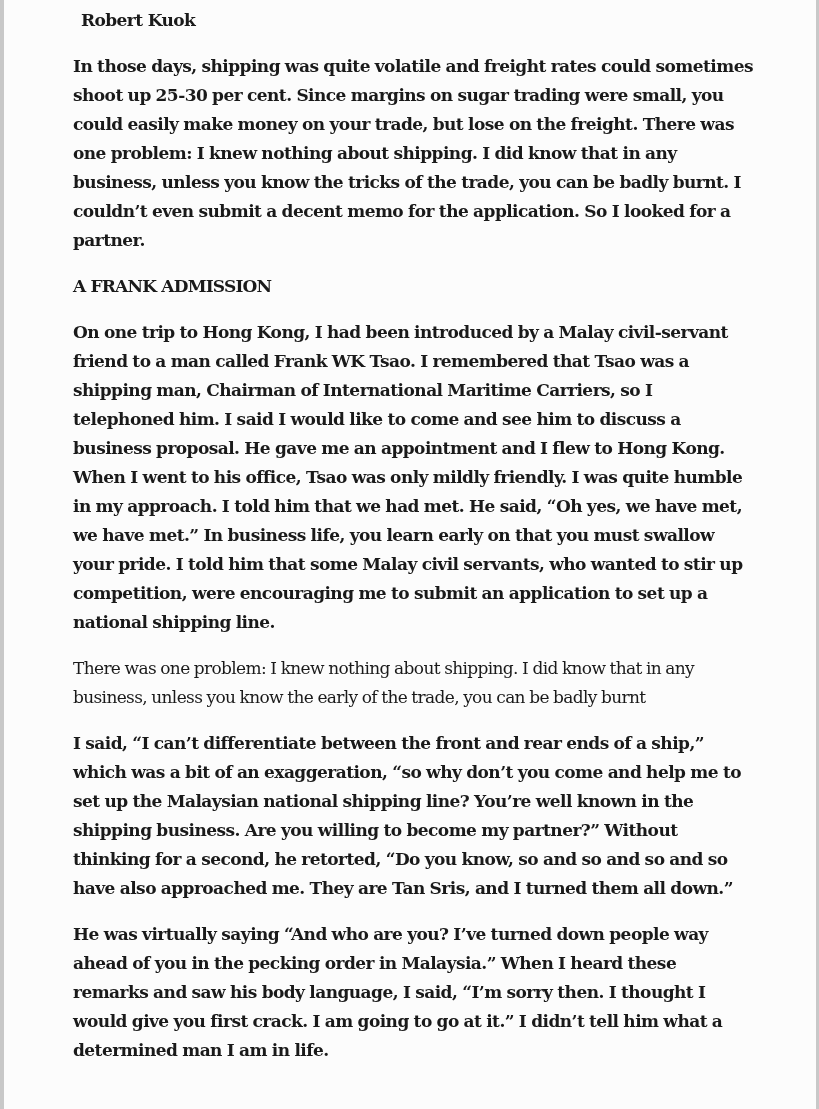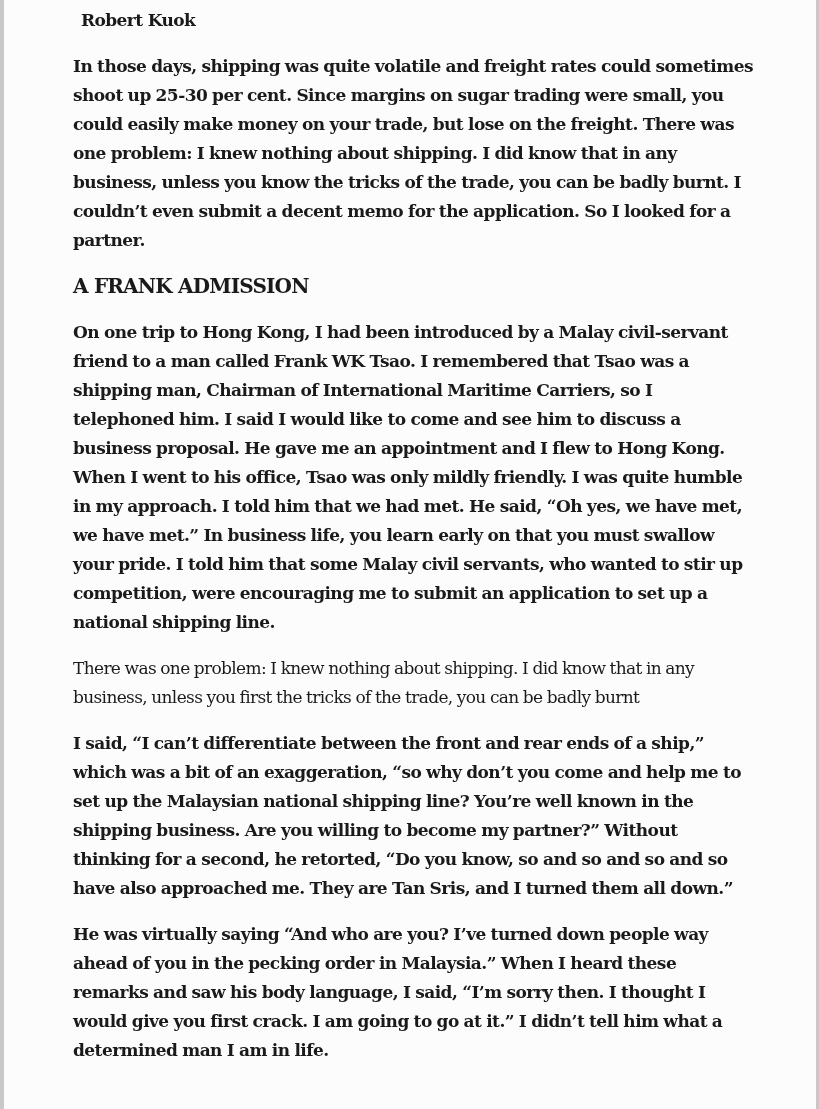--- a/index.html
+++ b/index.html
@@ -33,21 +33,21 @@
   .para {
     font-weight: bold;
     font-size: 17px;
     line-height: 29px;
     margin: 4px 0 17px 0;
     letter-spacing: -0.55px;
     word-spacing: -0.5px;
   }
   .subhead {
     font-weight: bold;
-    font-size: 20px;
+    font-size: 17px;
     line-height: 29px;
     margin: 0 0 17px 0;
     letter-spacing: -0.8px;
   }
   .pullquote {
     font-weight: normal;
     font-size: 17px;
     line-height: 29px;
     margin: 0 0 17px 0;
     letter-spacing: -0.65px;
@@ -55,16 +55,16 @@
   }
 </style>
 </head>
 <body>
 
 <div class="article">
   <p class="byline">Robert Kuok</p>
   <p class="para">In those days, shipping was quite volatile and freight rates could sometimes shoot up 25-30 per cent. Since margins on sugar trading were small, you could easily make money on your trade, but lose on the freight. There was one problem: I knew nothing about shipping. I did know that in any business, unless you know the tricks of the trade, you can be badly burnt. I couldn’t even submit a decent memo for the application. So I looked for a partner.</p>
   <p class="subhead">A FRANK ADMISSION</p>
   <p class="para">On one trip to Hong Kong, I had been introduced by a Malay civil-servant friend to a man called Frank WK Tsao. I remembered that Tsao was a shipping man, Chairman of International Maritime Carriers, so I telephoned him. I said I would like to come and see him to discuss a business proposal. He gave me an appointment and I flew to Hong Kong. When I went to his office, Tsao was only mildly friendly. I was quite humble in my approach. I told him that we had met. He said, “Oh yes, we have met, we have met.” In business life, you learn early on that you must swallow your pride. I told him that some Malay civil servants, who wanted to stir up competition, were encouraging me to submit an application to set up a national shipping line.</p>
-  <p class="pullquote">There was one problem: I knew nothing about shipping. I did know that in any business, unless you first the tricks of the trade, you can be badly burnt</p>
+  <p class="pullquote">There was one problem: I knew nothing about shipping. I did know that in any business, unless you know the early of the trade, you can be badly burnt</p>
   <p class="para">I said, “I can’t differentiate between the front and rear ends of a ship,” which was a bit of an exaggeration, “so why don’t you come and help me to set up the Malaysian national shipping line? You’re well known in the shipping business. Are you willing to become my partner?” Without thinking for a second, he retorted, “Do you know, so and so and so and so have also approached me. They are Tan Sris, and I turned them all down.”</p>
   <p class="para">He was virtually saying “And who are you? I’ve turned down people way ahead of you in the pecking order in Malaysia.” When I heard these remarks and saw his body language, I said, “I’m sorry then. I thought I would give you first crack. I am going to go at it.” I didn’t tell him what a determined man I am in life.</p>
 </div>
 
 </body></html>

